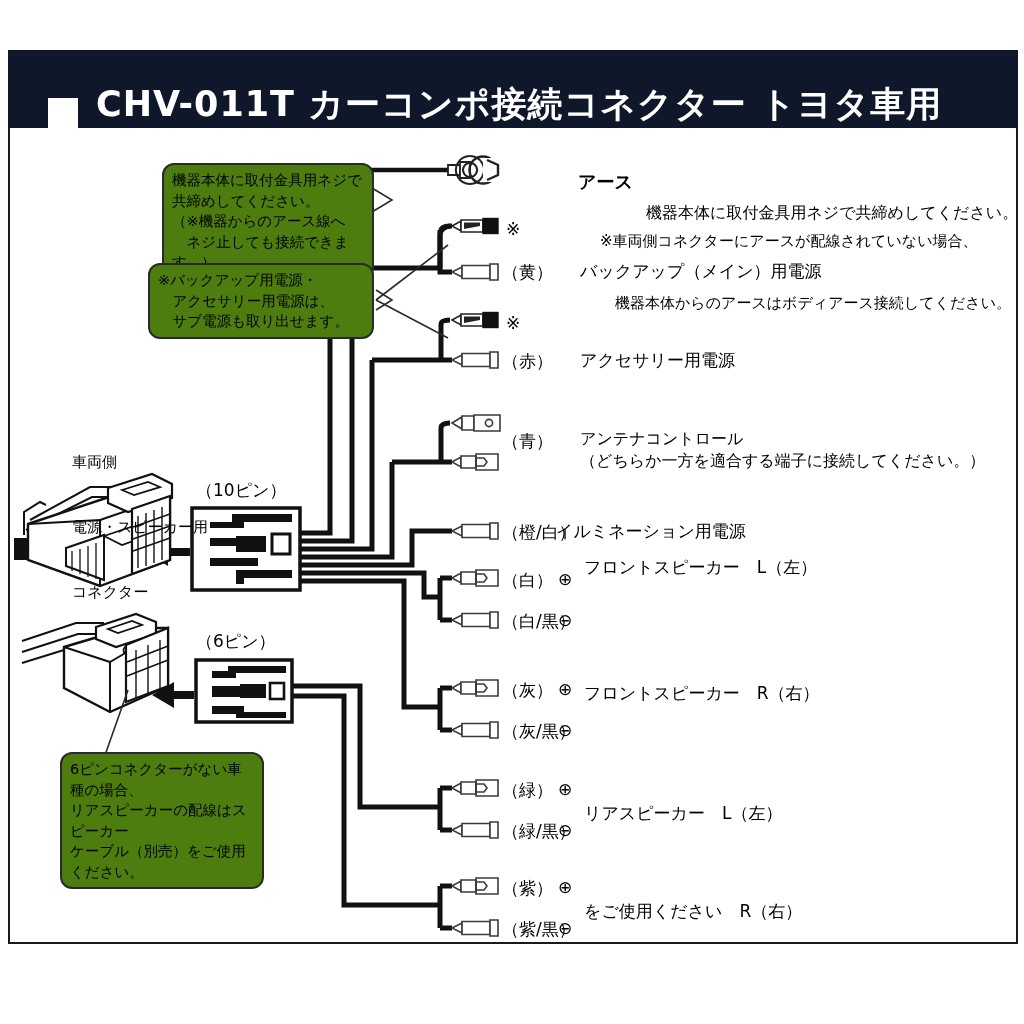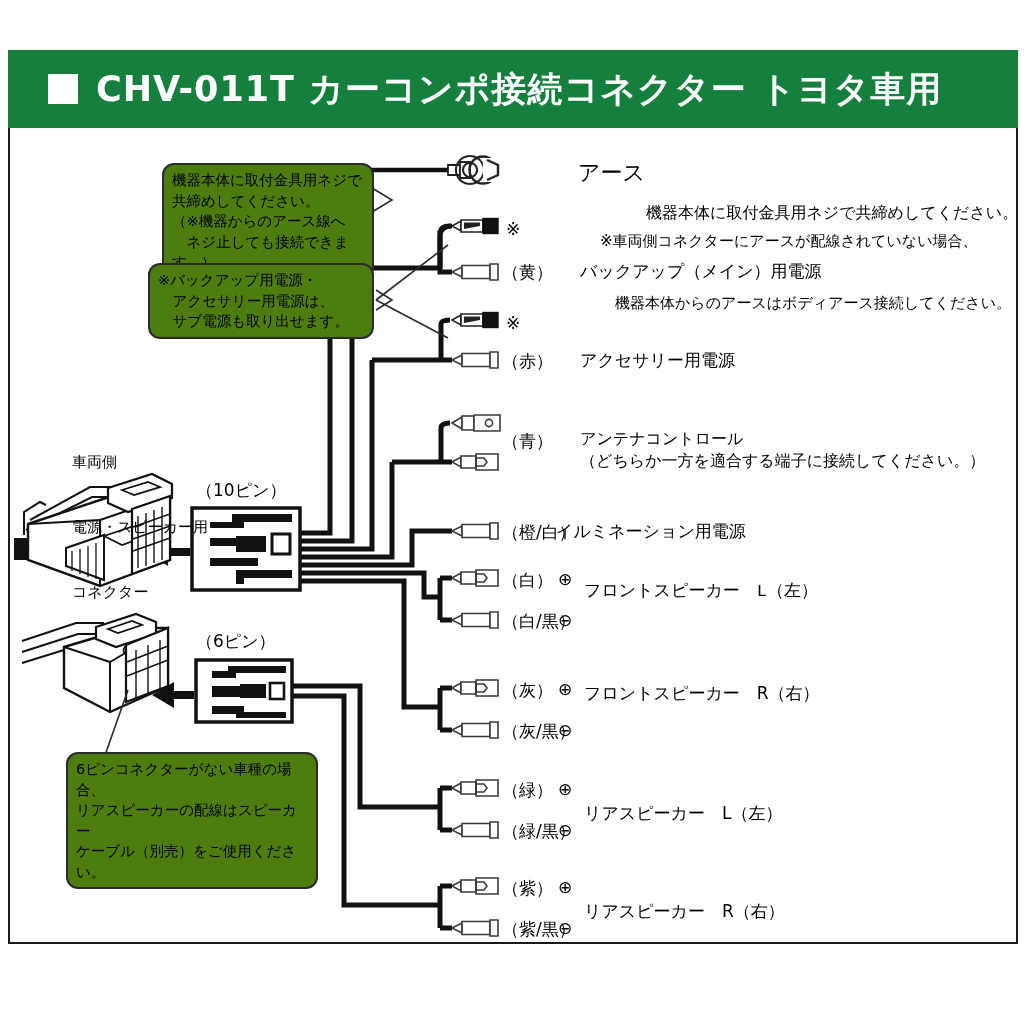--- a/index.html
+++ b/index.html
@@ -8,22 +8,22 @@
     font-family:"Liberation Sans","DejaVu Sans",sans-serif;
     color:#000;overflow:hidden;position:relative;
   }
   #sheet{position:absolute;left:0;top:0;width:1024px;height:1024px;}
   .frame{
     position:absolute;left:8px;top:50px;width:1010px;height:894px;
     border:2px solid #1a1a1a;box-sizing:border-box;background:#fff;
   }
   .titlebar{
     position:absolute;left:8px;top:50px;width:1010px;height:78px;
-    background:#15803d;box-sizing:border-box;
-    display:flex;align-items:center;
+    background:#0f172a;box-sizing:border-box;
+    display:flex;align-items:flex-end;
   }
   .title-square{
     width:30px;height:30px;background:#fff;margin-left:40px;margin-right:18px;flex:none;
   }
   .title-text{
     color:#fff;font-size:35px;font-weight:bold;letter-spacing:1px;white-space:nowrap;
     font-family:"Liberation Sans","DejaVu Sans",sans-serif;
   }
   svg#art{position:absolute;left:0;top:0;width:1024px;height:1024px;pointer-events:none;}
   .lbl{position:absolute;white-space:nowrap;line-height:1.32;}
@@ -287,36 +287,36 @@
     <div>（※機器からのアース線へ</div>
     <div>　ネジ止しても接続できます。）</div>
   </div>
 
   <div class="callout jp" style="left:148px;top:263px;width:226px;">
     <div>※バックアップ用電源・</div>
     <div>　アクセサリー用電源は、</div>
     <div>　サブ電源も取り出せます。</div>
   </div>
 
-  <div class="callout jp" style="left:66px;top:752px;width:252px;">
+  <div class="callout jp" style="left:60px;top:752px;width:204px;">
     <div>6ピンコネクターがない車種の場合、</div>
     <div>リアスピーカーの配線はスピーカー</div>
     <div>ケーブル（別売）をご使用ください。</div>
   </div>
 
   <div class="cap jp" style="left:72px;top:408px;">
     <div>車両側</div>
     <div>電源・スピーカー用</div>
     <div>コネクター</div>
   </div>
 
   <div class="pinlbl jp" style="left:196px;top:479px;">（10ピン）</div>
   <div class="pinlbl jp" style="left:196px;top:630px;">（6ピン）</div>
 
-  <div class="lbl jp" style="left:578px;top:158px;font-size:22px;font-weight:normal;">アース</div>
+  <div class="lbl jp" style="left:578px;top:170px;font-size:18px;font-weight:bold;">アース</div>
   <div class="desc jp" style="left:646px;top:158px;font-size:16px;">
     <div>機器本体に取付金具用ネジで共締めしてください。</div>
   </div>
   <div class="desc jp" style="left:600px;top:190px;font-size:15px;">
     <div>※車両側コネクターにアースが配線されていない場合、</div>
     <div>　機器本体からのアースはボディアース接続してください。</div>
   </div>
 
   <div class="wirelabel jp" style="left:506px;top:219px;">※</div>
   <div class="wirelabel jp" style="left:502px;top:261px;">（黄）</div>
@@ -330,33 +330,33 @@
   <div class="desc jp" style="left:580px;top:428px;font-size:16px;">アンテナコントロール
 （どちらか一方を適合する端子に接続してください。）</div>
 
   <div class="wirelabel jp" style="left:502px;top:521px;">（橙/白）</div>
   <div class="desc jp" style="left:556px;top:520px;">イルミネーション用電源</div>
 
   <div class="wirelabel jp" style="left:502px;top:569px;">（白）</div>
   <div class="pol jp" style="left:558px;top:569px;">⊕</div>
   <div class="wirelabel jp" style="left:502px;top:610px;">（白/黒）</div>
   <div class="pol jp" style="left:558px;top:610px;">⊖</div>
-  <div class="desc jp" style="left:584px;top:580px;font-family:Liberation Mono, monospace;">フロントスピーカー　L（左）</div>
+  <div class="desc jp" style="left:584px;top:556px;">フロントスピーカー　L（左）</div>
 
   <div class="wirelabel jp" style="left:502px;top:679px;">（灰）</div>
   <div class="pol jp" style="left:558px;top:679px;">⊕</div>
   <div class="wirelabel jp" style="left:502px;top:720px;">（灰/黒）</div>
   <div class="pol jp" style="left:558px;top:720px;">⊖</div>
   <div class="desc jp" style="left:584px;top:682px;">フロントスピーカー　R（右）</div>
 
   <div class="wirelabel jp" style="left:502px;top:779px;">（緑）</div>
   <div class="pol jp" style="left:558px;top:779px;">⊕</div>
   <div class="wirelabel jp" style="left:502px;top:820px;">（緑/黒）</div>
   <div class="pol jp" style="left:558px;top:820px;">⊖</div>
   <div class="desc jp" style="left:584px;top:802px;">リアスピーカー　L（左）</div>
 
   <div class="wirelabel jp" style="left:502px;top:877px;">（紫）</div>
   <div class="pol jp" style="left:558px;top:877px;">⊕</div>
   <div class="wirelabel jp" style="left:502px;top:918px;">（紫/黒）</div>
   <div class="pol jp" style="left:558px;top:918px;">⊖</div>
-  <div class="desc jp" style="left:584px;top:900px;">リアスピーカー　R（右）</div>
+  <div class="desc jp" style="left:584px;top:900px;">をご使用ください　R（右）</div>
 
 </div>
 
 </body></html>

